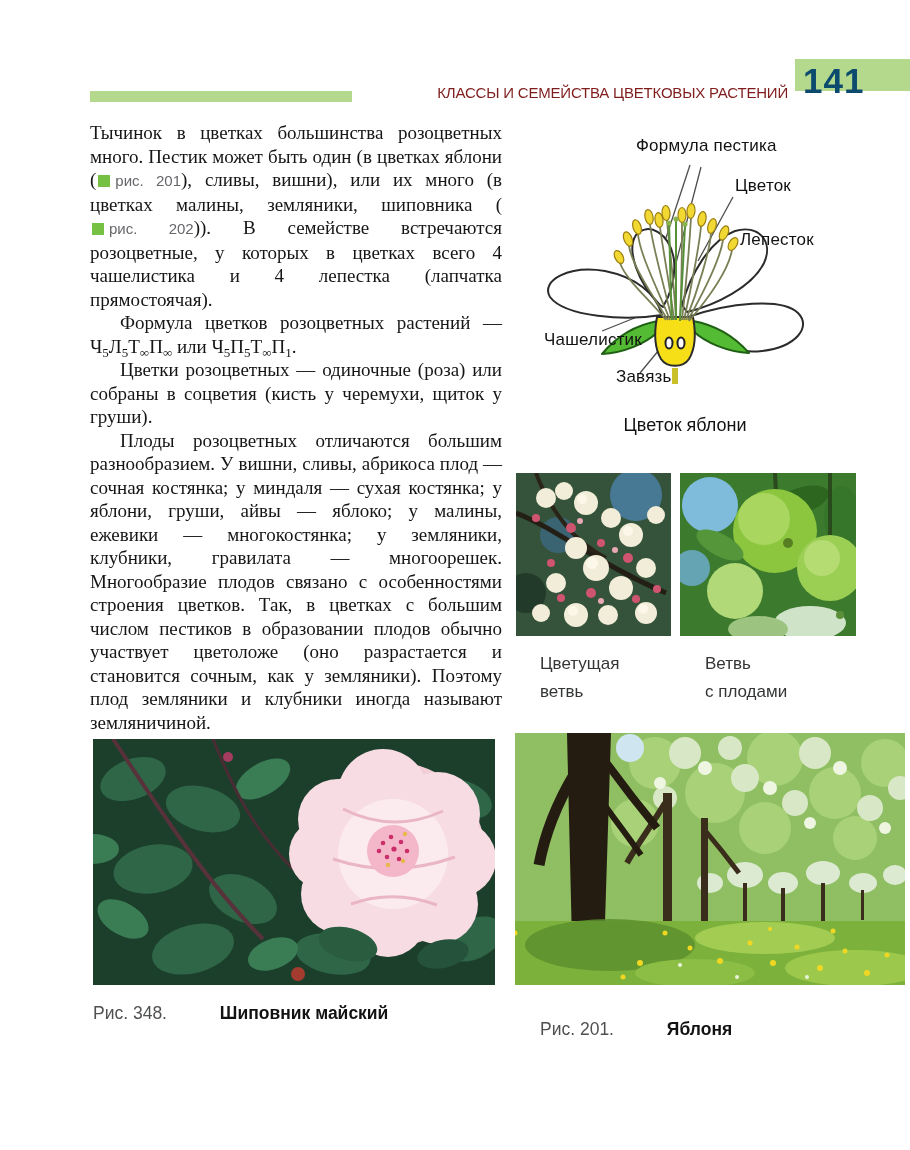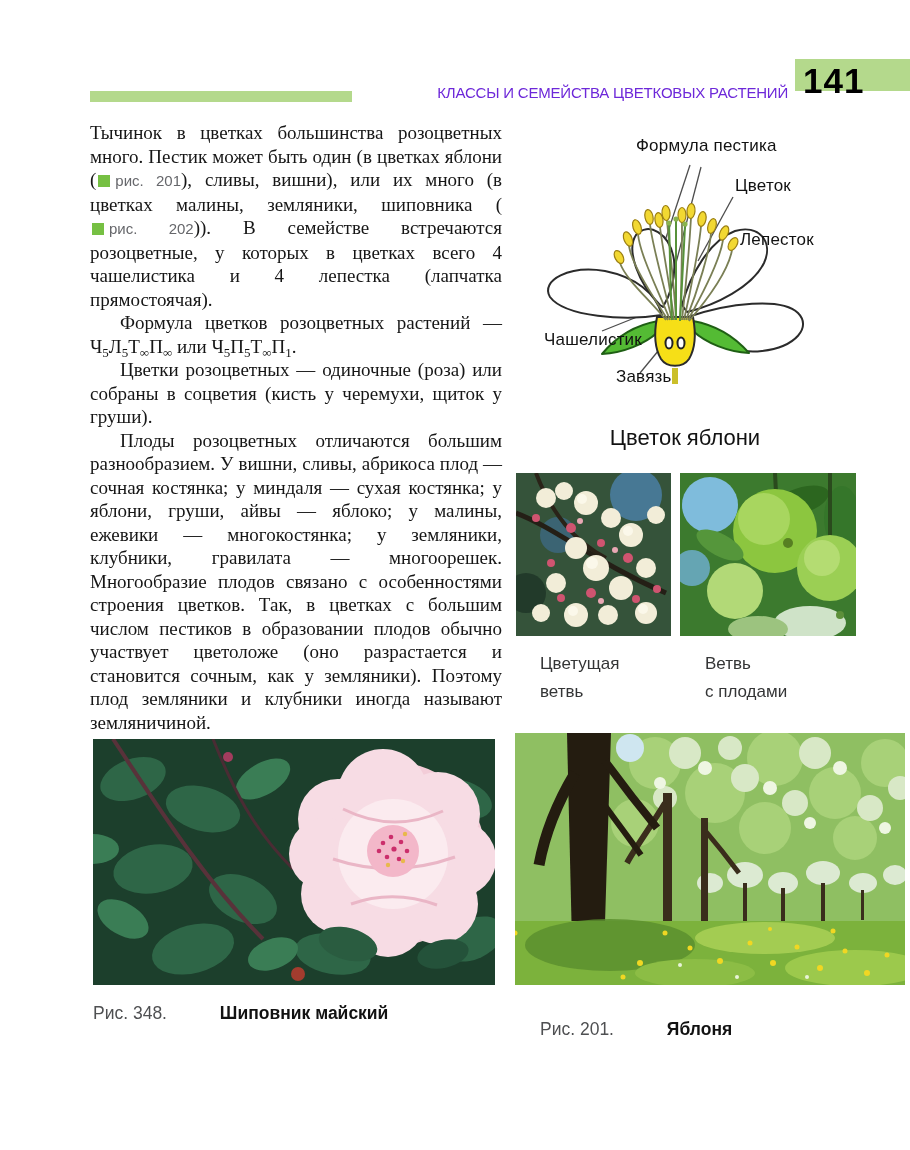--- a/index.html
+++ b/index.html
@@ -5,46 +5,46 @@
   * { margin:0; padding:0; box-sizing:border-box; }
   body { background:#ffffff; }
   .page {
     position:relative; width:910px; height:1150px; background:#ffffff;
     font-family:"Liberation Sans","DejaVu Sans",sans-serif; overflow:hidden;
   }
 
   
   .header-bar { position:absolute; left:90px; top:91px; width:262px; height:11px; background:#b4d98c; }
   .header-title {
-    position:absolute; top:84px; right:122px; font-size:15px; color:#6d28d9;
+    position:absolute; top:84px; right:122px; font-size:15px; color:#7f1d1d;
     letter-spacing:-0.2px; white-space:nowrap;
   }
   .page-badge {
     position:absolute; left:795px; top:59px; width:115px; height:32px; background:#b4d98c;
-    color:#000000; font-weight:700; font-size:35px; line-height:43px; padding-left:8px;
+    color:#0c4a6e; font-weight:700; font-size:35px; line-height:43px; padding-left:8px;
     letter-spacing:1px;
   }
 
   
   .column {
     position:absolute; left:90px; top:121px; width:412px;
     font-family:"Liberation Serif","DejaVu Serif",serif;
     font-size:19px; line-height:23.5px; color:#161616; text-align:justify;
   }
   .para { text-indent:30px; }
   .para.no-indent { text-indent:0; }
   .figref { font-family:"Liberation Sans","DejaVu Sans",sans-serif; font-size:15px; color:#66676b; white-space:nowrap; }
   .refsq { display:inline-block; width:12px; height:12px; background:#76c043; margin:0 5px 0 2px; vertical-align:-1px; }
   .fml { white-space:nowrap; }
   .fml sub { font-size:13px; line-height:0; vertical-align:-4px; }
 
   
   .diagram-svg { position:absolute; left:530px; top:125px; }
   .dg-label { position:absolute; font-size:17px; color:#121212; letter-spacing:0.2px; white-space:nowrap; }
-  .diagram-caption { position:absolute; left:585px; top:425px; width:200px; text-align:center; font-size:22px; color:#121212; }
+  .diagram-caption { position:absolute; left:585px; top:415px; width:200px; text-align:center; font-size:18px; color:#121212; }
 
   
   .photo { position:absolute; overflow:hidden; }
   .photo svg { display:block; }
   .photo-caption { position:absolute; font-size:17px; line-height:28px; color:#343536; }
 
   
   .fig-caption { position:absolute; top:1003px; font-size:17.5px; color:#4f5052; }
   .fig-caption b { color:#121212; font-weight:700;padding-left:48px; }
 </style>

